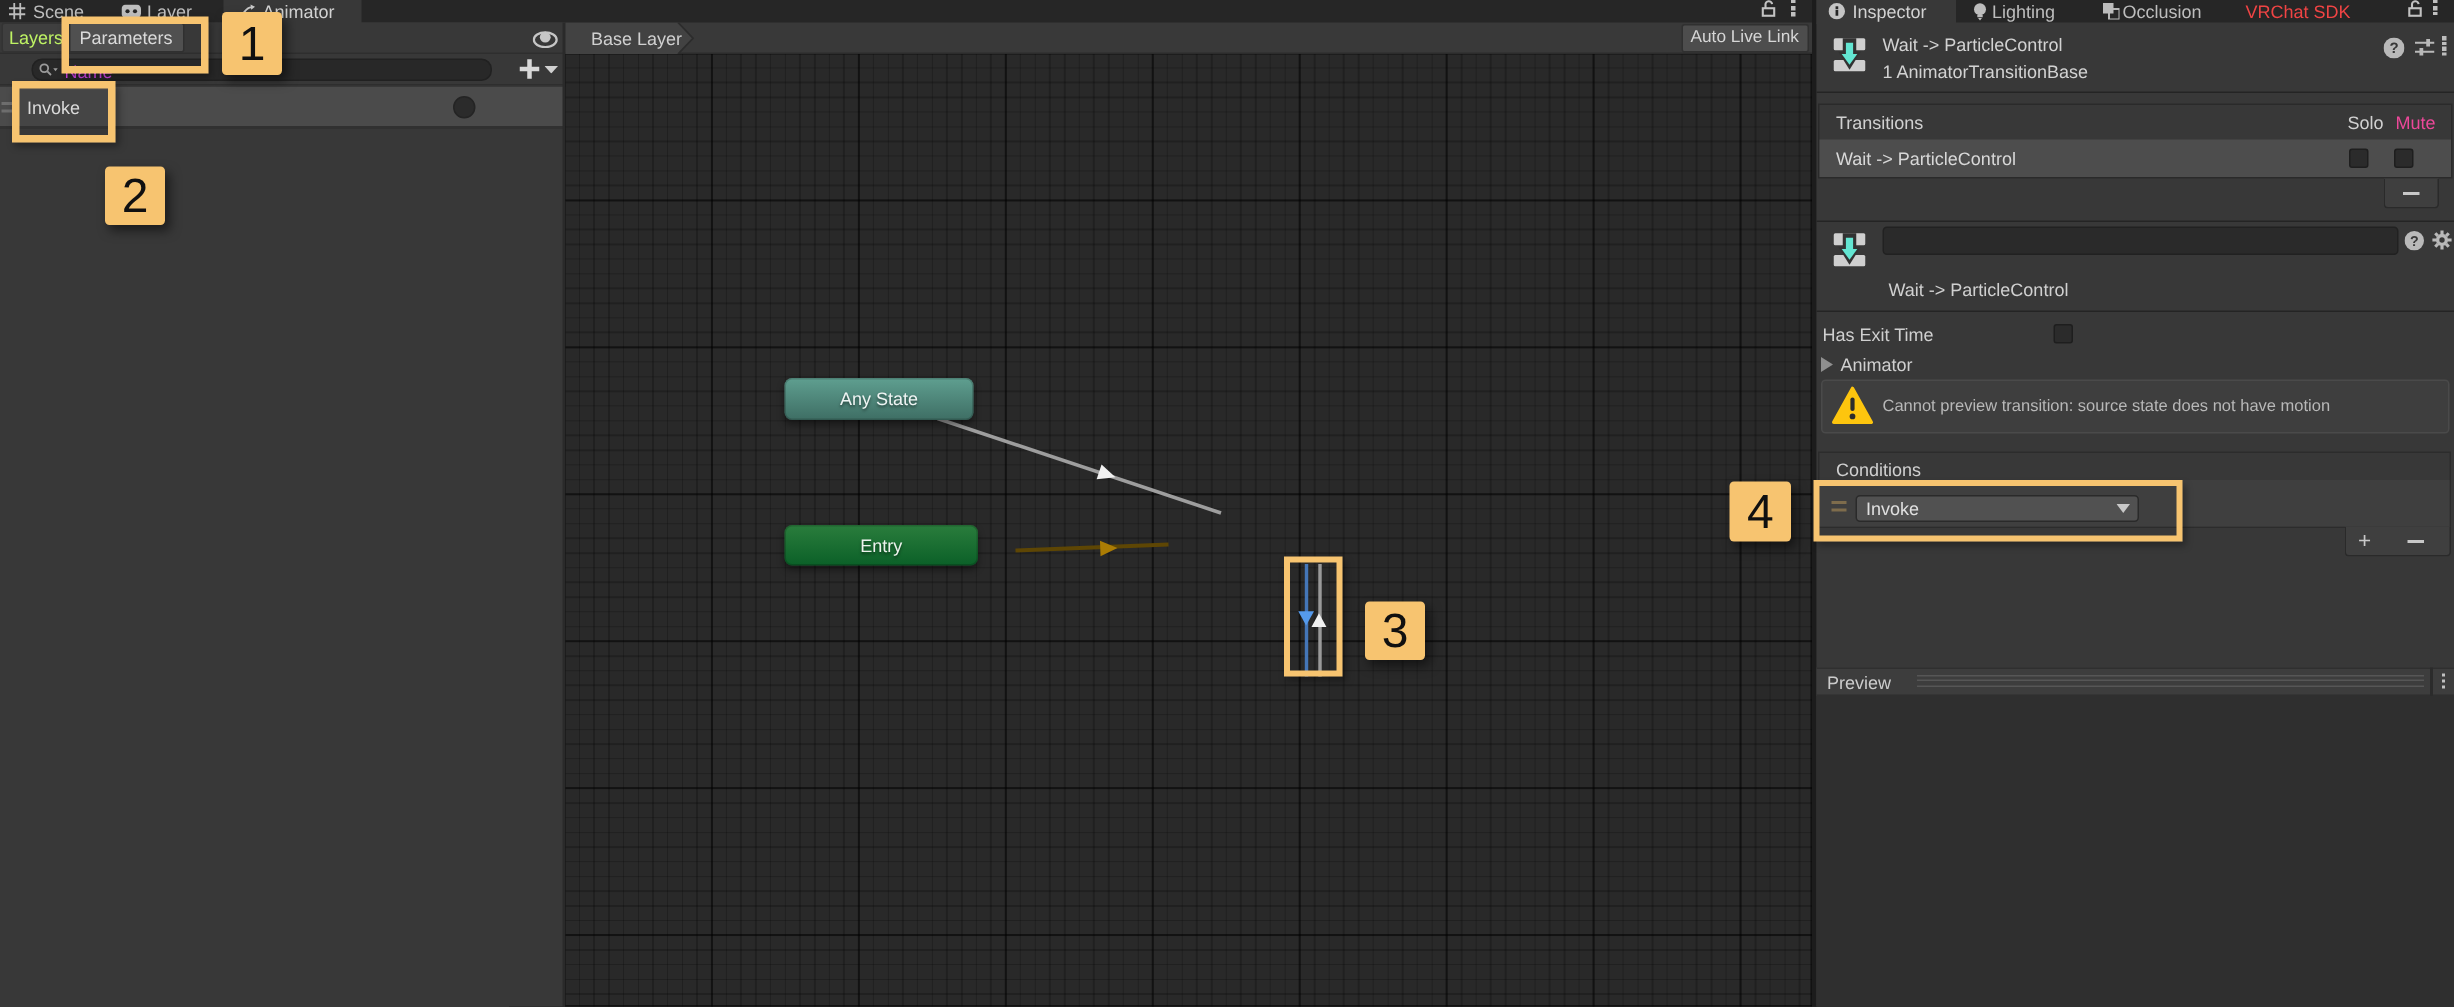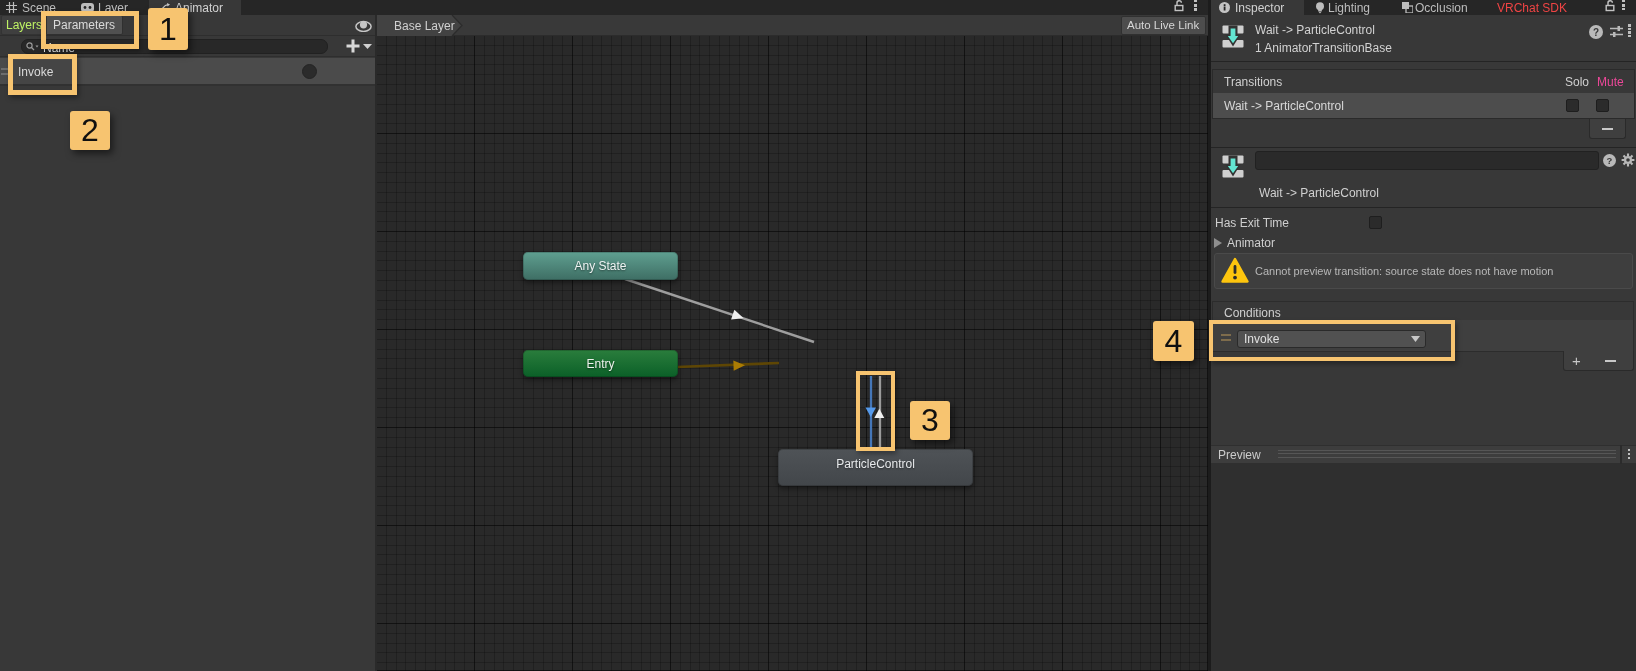--- a/index.html
+++ b/index.html
@@ -58,21 +58,21 @@
       <ellipse cx="8.5" cy="6.5" rx="7.6" ry="4.9" fill="none" stroke="#c6c6c6" stroke-width="1.5"></ellipse>
       <circle cx="8.5" cy="4.8" r="3.6" fill="#c6c6c6"></circle>
     </svg>
 
 <div class="abs" style="left:21px;top:39px;width:307px;height:15px;background:#282828;border:1px solid #212121;border-radius:7px"></div>
 <svg class="abs" style="left:26px;top:42px" width="14" height="9" viewBox="0 0 14 9">
       <circle cx="3.5" cy="3.5" r="2.6" fill="none" stroke="#9a9a9a" stroke-width="1.2"></circle>
       <path d="M5.5 5.5L8 8" stroke="#9a9a9a" stroke-width="1.2"></path>
       <path d="M9.5 3.5l3 0-1.5 2z" fill="#9a9a9a"></path>
     </svg>
-<div class="txt" style="left:43px;top:41px;color:#ffffff">Name</div>
+<div class="txt" style="left:43px;top:41px;color:#d946ef">Name</div>
 <svg class="abs" style="left:346px;top:39px" width="14" height="14" viewBox="0 0 14 14">
       <path d="M7 0.5v13M0.5 7h13" stroke="#d8d8d8" stroke-width="3"></path>
     </svg>
 <svg class="abs" style="left:363px;top:44px" width="9" height="5" viewBox="0 0 9 5">
       <path d="M0 0h9L4.5 5z" fill="#d0d0d0"></path>
     </svg>
 <div class="abs" style="left:0;top:56px;width:377px;height:1px;background:#2e2e2e"></div>
 
 <div class="abs" style="left:0;top:58px;width:377px;height:28px;background:#4b4b4b;border-bottom:2px solid #313131"></div>
 <div class="abs" style="left:1px;top:68px;width:7px;height:2px;background:#6e6e6e"></div>
@@ -108,29 +108,26 @@
   <line x1="677" y1="367" x2="779" y2="363" stroke="#5e4604" stroke-width="2.6"></line>
   <g transform="translate(738,365.5) rotate(-2)">
         <path d="M-4.5 -5.2L7 0L-4.5 5.2z" fill="#ab7c04"></path>
       </g>
   <line x1="871" y1="376" x2="871" y2="451" stroke="#4476b8" stroke-width="2.3"></line>
   <line x1="880" y1="376" x2="880" y2="451" stroke="#9a9a9a" stroke-width="2.3"></line>
   <path d="M865.5 407.5h10.5l-5.25 9.5z" fill="#559aec"></path>
   <path d="M874.3 418h10l-5 -9.2z" fill="#efefef"></path>
 </svg>
 
-<div class="abs" style="left:523px;top:252px;width:155px;height:28px;border-radius:5px;
+<div class="abs" style="left:523px;top:252px;width:126px;height:28px;border-radius:5px;
  background:linear-gradient(#5f9f90,#3e6e64);box-shadow:0 3px 5px rgba(0,0,0,0.4), inset 0 0 0 1px rgba(0,0,0,0.18);
  display:flex;align-items:center;justify-content:center;color:#eef4f3;text-shadow:0 1px 2px rgba(0,0,0,0.5)">Any State</div>
-<div class="abs" style="left:523px;top:350px;width:155px;height:27px;border-radius:5px;
+<div class="abs" style="left:523px;top:350px;width:129px;height:27px;border-radius:5px;
  background:linear-gradient(#2a7d3c,#0b6028);box-shadow:0 3px 5px rgba(0,0,0,0.4), inset 0 0 0 1px rgba(0,0,0,0.18);
  display:flex;align-items:center;justify-content:center;color:#ecf2ec;text-shadow:0 1px 2px rgba(0,0,0,0.5)">Entry</div>
-<div class="abs" style="left:778px;top:449px;width:195px;height:37px;border-radius:5px;
- background:linear-gradient(#4f5357,#42464a);box-shadow:0 3px 5px rgba(0,0,0,0.4), inset 0 0 0 1px rgba(0,0,0,0.18);
- display:flex;align-items:center;justify-content:center;padding-bottom:7px;color:#e8eaec;text-shadow:0 1px 2px rgba(0,0,0,0.45)">ParticleControl</div>
 
 <div class="abs" style="left:1208px;top:0;width:3px;height:671px;background:#1c1c1c"></div>
 
 <div class="abs" style="left:1211px;top:0;width:425px;height:671px;background:#383838"></div>
 
 <div class="abs" style="left:1211px;top:0;width:425px;height:15px;background:#262626"></div>
 <div class="abs" style="left:1211px;top:0;width:93px;height:16px;background:#383838"></div>
 <svg class="abs" style="left:1219px;top:2px" width="11" height="11" viewBox="0 0 11 11">
       <circle cx="5.5" cy="5.5" r="5.5" fill="#c4c4c4"></circle>
       <rect x="4.7" y="4.5" width="1.8" height="4" fill="#262626"></rect>

